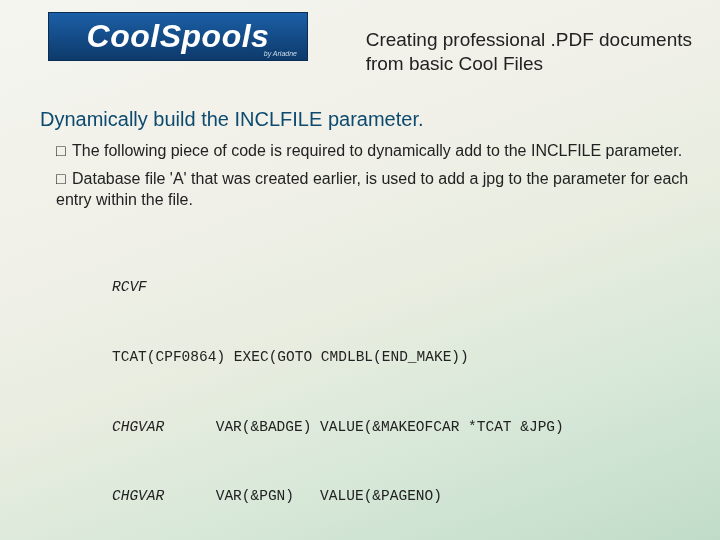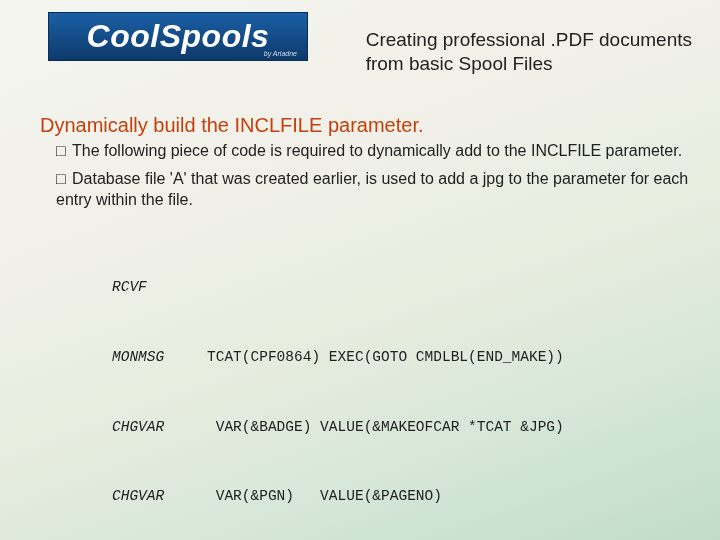--- a/index.html
+++ b/index.html
@@ -45,24 +45,24 @@
     position: absolute;
     top: 28px;
     right: 28px;
     text-align: left;
     font-size: 19px;
     line-height: 1.25;
     color: #222;
   }
   .section-title {
     position: absolute;
-    top: 114px;
+    top: 108px;
     left: 40px;
     font-size: 20px;
-    color: #c2410c;
+    color: #0c4a6e;
   }
   .bullet-block {
     position: absolute;
     top: 140px;
     left: 40px;
     right: 28px;
     font-size: 16px;
     line-height: 1.35;
     color: #222;
     margin-left: 16px;
@@ -88,33 +88,33 @@
 
 <div class="logo">
   <span class="logo-text">
     <span class="cool">Cool</span><span class="spools">Spools</span>
   </span>
   <span class="logo-sub">by Ariadne</span>
 </div>
 
 <div class="title">
   <div>Creating professional .PDF documents</div>
-  <div>from basic Spool Files</div>
+  <div>from basic Cool Files</div>
 </div>
 
 <div class="section-title">Dynamically build the INCLFILE parameter.</div>
 
 <div class="bullet-block">
   <p><span class="bul">□</span><span>The following piece of code is required to dynamically add to the INCLFILE parameter.</span></p>
   <p><span class="bul">□</span><span>Database file 'A' that was created earlier, is used to add a jpg to the parameter for each entry within the file.</span></p>
 </div>
 
 <div class="code-block">
   <div class="code-row"><span class="code-cmd">RCVF</span></div>
-  <div class="code-row"><span class="code-cmd">MONMSG</span><span class="code-arg">TCAT(CPF0864) EXEC(GOTO CMDLBL(END_MAKE))</span></div>
+  <div class="code-row"><span class="code-arg">TCAT(CPF0864) EXEC(GOTO CMDLBL(END_MAKE))</span></div>
   <div class="code-row"><span class="code-cmd">CHGVAR</span><span class="code-arg"> VAR(&amp;BADGE) VALUE(&amp;MAKEOFCAR *TCAT &amp;JPG)</span></div>
   <div class="code-row"><span class="code-cmd">CHGVAR</span><span class="code-arg"> VAR(&amp;PGN)   VALUE(&amp;PAGENO)</span></div>
   
   
   
   
   
 </div>
 
 </body></html>

